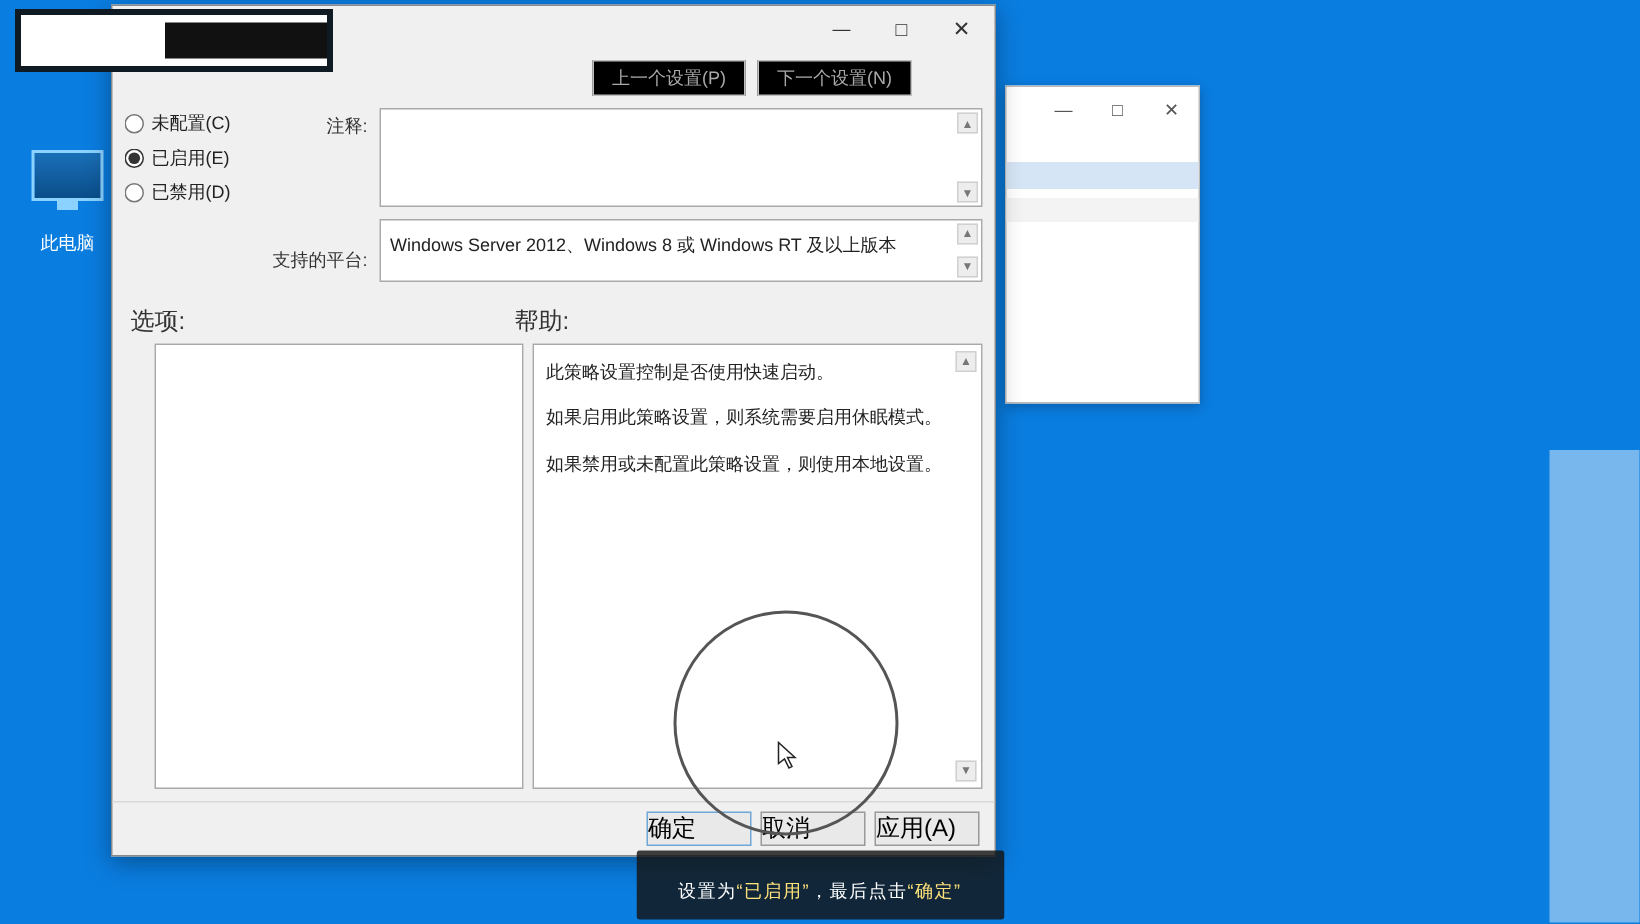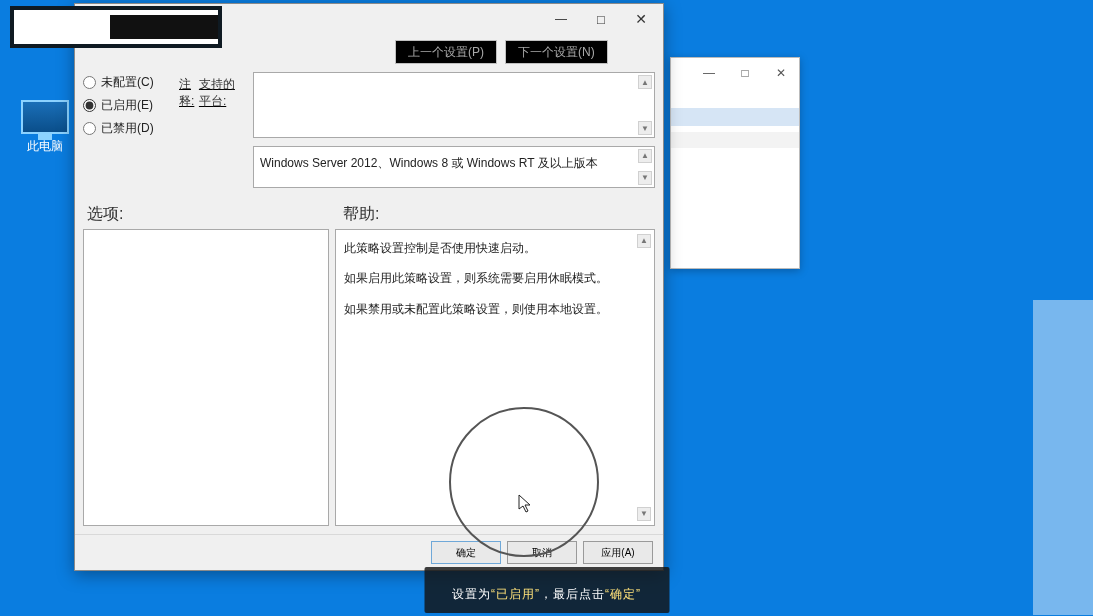--- a/index.html
+++ b/index.html
@@ -2,21 +2,21 @@
 <html><head>
 <meta charset="utf-8">
 <style>
   * { box-sizing: border-box; margin: 0; padding: 0; font-family: "Microsoft YaHei", "Segoe UI", sans-serif; font-size: 12px; }
   body { width: 1093px; height: 616px; background: #0a7de0; position: relative; overflow: hidden; }
 
   
   .desktop-icon { position: absolute; left: 15px; top: 100px; width: 60px; text-align: center; color: #fff; }
   .monitor { width: 48px; height: 34px; border: 2px solid #8bd2ff; background: linear-gradient(#1a6fb8,#0a4e8a); margin: 0 auto 2px; position: relative; }
   .monitor::after { content:""; position:absolute; bottom:-8px; left:50%; transform:translateX(-50%); width:14px; height:6px; background:#8bd2ff; }
-  .desktop-icon-label { font-size:12px; margin-top:4px; }
+  .desktop-icon-label { font-size:12px; margin-top:20px; }
 
   
   .back-window { position:absolute; left:670px; top:57px; width:130px; background:#fff; border:1px solid #bbb; box-shadow:0 2px 8px rgba(0,0,0,.25); padding-bottom:120px; }
   .back-titlebar { height:30px; display:flex; justify-content:flex-end; align-items:center; gap:0; }
   .back-ctl { width:36px; height:30px; display:flex; align-items:center; justify-content:center; color:#555; }
   .back-row { height:18px; background:#d6e5f5; margin:20px 0 6px 0; }
   .back-row2 { height:16px; background:#f3f3f3; margin:4px 0 0 0; }
 
   
   .dialog { position:absolute; left:74px; top:3px; width:590px; height:568px; background:#f0f0f0; border:1px solid #8a8a8a; box-shadow:0 4px 16px rgba(0,0,0,.35); display:flex; flex-direction:column; }
@@ -25,40 +25,40 @@
   .t-ctl.max { font-size:13px; }
   .t-ctl.close { font-size:14px; }
 
   .nav-row { height:36px; display:flex; align-items:center; gap:8px; padding-left:320px; }
   .nav-btn { height:24px; padding:0 12px; border:1px solid #c0c0c0; background:#000000; color:#a9a9a9; }
 
   .config-row { display:flex; padding:2px 8px 6px 8px; gap:6px; }
   .radio-col { width:90px; display:flex; flex-direction:column; gap:6px; padding-top:2px; }
   .radio-col label { display:flex; align-items:center; gap:5px; font-size:12px; color:#222; }
   .radio-col input[type=radio]{ width:13px; height:13px; accent-color:#333; }
-  .mid-labels { width:68px; display:flex; flex-direction:row; justify-content:space-between; padding:4px 2px 6px 0;text-decoration:underline; }
+  .mid-labels { width:68px; display:flex; flex-direction:column; justify-content:space-between; align-items:flex-end; padding:4px 2px 6px 0; }
   .mid-labels span { font-size:12px; color:#333; }
   .fields-col { flex:1; display:flex; flex-direction:column; gap:8px; }
   .txtbox { width:100%; border:1px solid #a9a9a9; background:#fff; font-size:12px; color:#222; position:relative; }
   .comment-box { height:66px; }
   .platform-box { height:42px; padding:8px 6px; line-height:1.4; }
   .scroll-stub { position:absolute; right:2px; width:14px; display:flex; flex-direction:column; justify-content:space-between; top:2px; bottom:2px; }
   .scroll-btn { height:14px; background:#ededed; border:1px solid #d0d0d0; font-size:8px; display:flex; align-items:center; justify-content:center; color:#777; }
 
   .labels-row { display:flex; padding:10px 12px 4px 12px; gap:20px; }
   .labels-row .l1 { width:236px; }
   .labels-row span { font-size:16px; color:#333; }
 
-  .body-row { flex:1; display:flex; gap:6px; padding:0 8px 8px 8px; position:relative; }
+  .body-row { flex:1; display:flex; gap:6px; padding:0 8px 8px 8px; position:relative;margin-left:20px; }
   .options-pane { width:246px; border:1px solid #a9a9a9; background:#fff; }
   .help-pane { flex:1; border:1px solid #a9a9a9; background:#fff; padding:8px 20px 8px 8px; position:relative; color:#222; line-height:1.7; }
   .help-pane p { margin-bottom:10px; font-size:12px; }
 
   .footer { height:36px; display:flex; align-items:center; justify-content:flex-end; gap:6px; padding:0 10px; border-top:1px solid #d9d9d9; }
-  .btn { height:23px; width:70px; border:1px solid #9a9a9a; background:#e9e9e9; font-size:10px; text-align:center; line-height:21px; }
+  .btn { height:23px; width:70px; border:1px solid #9a9a9a; background:#e9e9e9; font-size:16px; line-height:21px; }
   .btn.primary { border-color:#6fa8d8; }
 
   
   .censor { position:absolute; left:10px; top:6px; width:212px; height:42px; background:#fff; border:4px solid #0f1a22; }
   .censor-inner { position:absolute; left:96px; top:5px; width:108px; height:24px; background:#111; }
 
   
   .circle { position:absolute; width:150px; height:150px; border:2px solid #555; border-radius:50%; left:449px; top:407px; pointer-events:none; }
 
   

